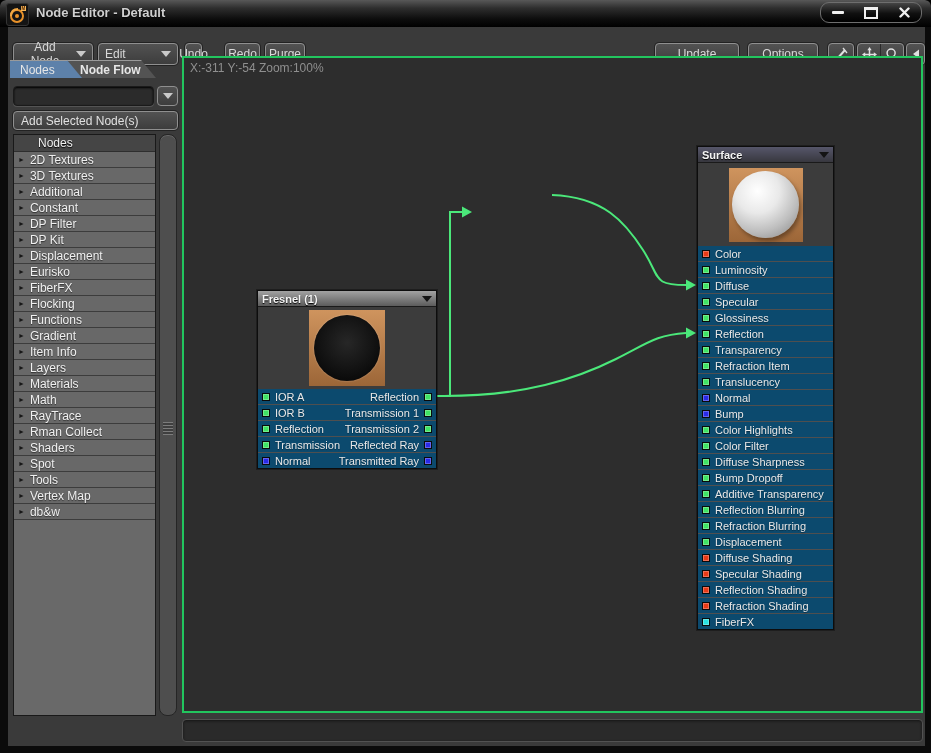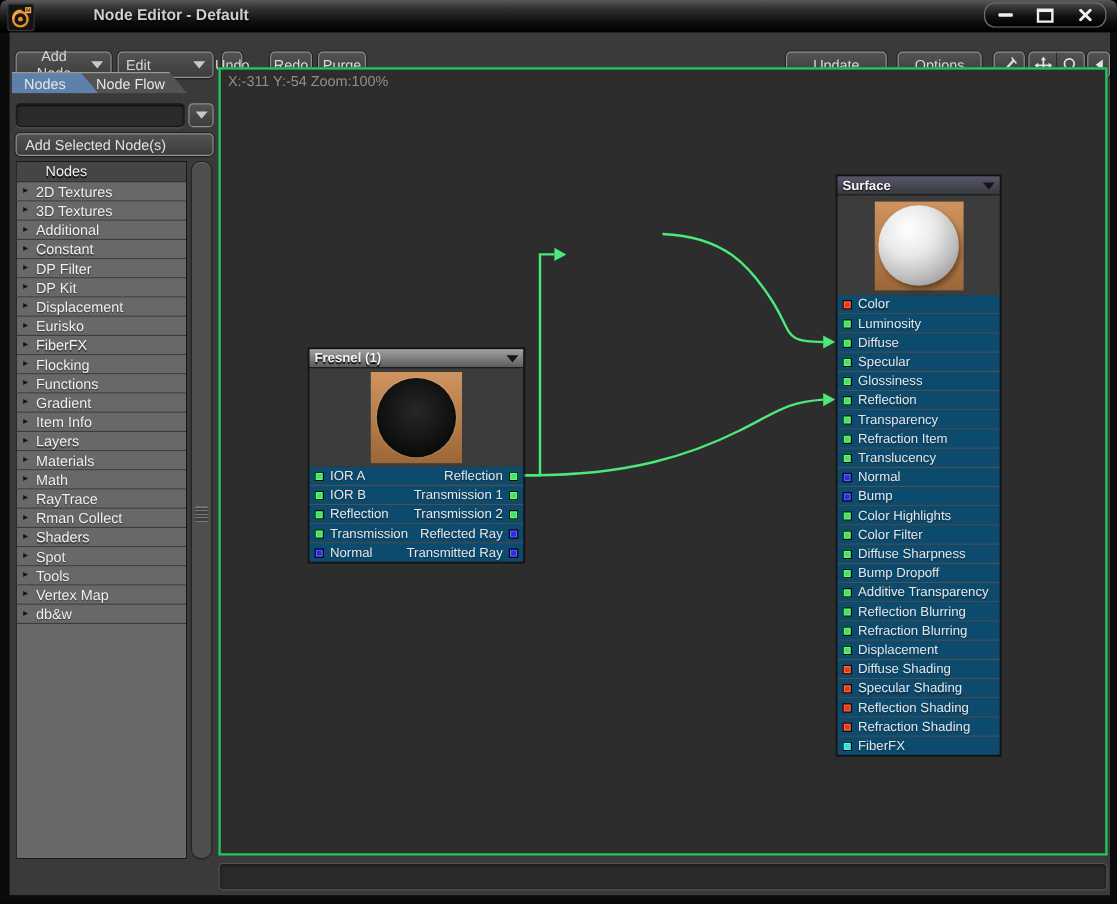--- a/index.html
+++ b/index.html
@@ -5,21 +5,21 @@
   html,body{margin:0;padding:0;background:#000;}
   body{width:931px;height:753px;overflow:hidden;font-family:"Liberation Sans",sans-serif;}
   .window{position:relative;width:931px;height:753px;background:#0b0b0b;border-radius:6px 6px 0 0;overflow:hidden;}
 
   
   .titlebar{position:absolute;left:0;top:0;width:931px;height:27px;
     background:linear-gradient(180deg,#585858 0%,#2e2e2e 30%,#0d0d0d 70%,#000 100%);
     border-radius:6px 6px 0 0;display:flex;align-items:center;}
   .app-icon{position:absolute;left:6px;top:3px;width:21px;height:21px;border-radius:3px;
     background:#141414;border:1px solid #333;display:flex;align-items:center;justify-content:center;}
-  .title{position:absolute;left:36px;top:5px;font-size:13px;font-weight:bold;color:#cfcfcf;text-shadow:0 1px 2px #000;margin-left:42px;}
+  .title{position:absolute;left:36px;top:5px;font-size:13px;font-weight:bold;color:#cfcfcf;text-shadow:0 1px 2px #000;}
   .win-controls{position:absolute;right:9px;top:2px;width:100px;height:19px;border:1px solid #6e6e6e;border-radius:9px;
     background:linear-gradient(180deg,#454545,#101010 55%,#000);display:flex;align-items:center;justify-content:space-around;}
   .wc{width:30px;height:100%;display:flex;align-items:center;justify-content:center;cursor:default;}
   .glyph-min{width:12px;height:3px;background:#f0f0f0;border-radius:1px;}
   .glyph-max{width:10px;height:7px;border:2px solid #f0f0f0;border-top-width:3px;}
 
   
   .main{position:absolute;left:8px;top:27px;width:917px;height:719px;background:#3a3a3a;}
 
   
@@ -36,21 +36,21 @@
     background:linear-gradient(180deg,#525252,#3d3d3d);display:flex;box-shadow:0 0 0 1px #00000066;}
   .btn-group .cell{width:23px;display:flex;align-items:center;justify-content:center;}
   .btn-group .cell+.cell{border-left:1px solid #2a2a2a;}
 
   
   .sidebar{position:absolute;left:0;top:30px;width:172px;height:689px;}
   .tab{position:absolute;top:3px;height:18px;box-sizing:border-box;color:#e6e6e6;font-size:12px;
     display:flex;align-items:center;padding:0 8px 0 10px;clip-path:polygon(0 0,calc(100% - 15px) 0,100% 100%,0 100%);
     background:#535353;border-top:1px solid #9a9a9a;}
   .tab-nodes{left:2px;width:72px;z-index:2;background:#5d81aa;}
-  .tab-flow{left:56px;width:92px;z-index:1;padding-left:16px;}
+  .tab-flow{left:56px;width:92px;z-index:1;padding-left:16px;font-weight:bold;}
   .search-row{position:absolute;top:29px;left:5px;}
   .search-input{position:absolute;left:0;top:0;width:141px;height:20px;box-sizing:border-box;background:#2b2b2b;
     border:1px solid #1a1a1a;border-radius:4px;box-shadow:inset 0 1px 2px #000,0 1px 0 #ffffff22;color:#ddd;font-size:12px;padding:0 5px;outline:none;}
   .search-dd{position:absolute;left:144px;top:0;width:21px;height:20px;box-sizing:border-box;border:1px solid #8f8f8f;border-radius:4px;
     background:linear-gradient(180deg,#525252,#3d3d3d);display:flex;align-items:center;justify-content:center;}
   .add-selected{position:absolute;left:5px;top:54px;width:165px;height:19px;box-sizing:border-box;border:1px solid #8f8f8f;border-radius:4px;
     background:linear-gradient(180deg,#525252,#3d3d3d);color:#e0e0e0;font-size:12px;display:flex;align-items:center;padding:0 7px;box-shadow:0 0 0 1px #00000066;text-align:center;}
   .cat-list{position:absolute;left:5px;top:77px;width:143px;height:582px;background:#696969;border:1px solid #191919;box-sizing:border-box;overflow:hidden;}
   .cat-head{height:16px;background:#454545;color:#f0f0f0;font-size:12px;display:flex;align-items:center;padding-left:24px;border-bottom:1px solid #2e2e2e;text-shadow:0 1px 1px #000;}
   .cat-row{height:15px;background:#686868;border-bottom:1px solid #3c3c3c;display:flex;align-items:center;color:#f0f0f0;font-size:12px;padding-left:4px;text-shadow:0 1px 1px #00000088;}

